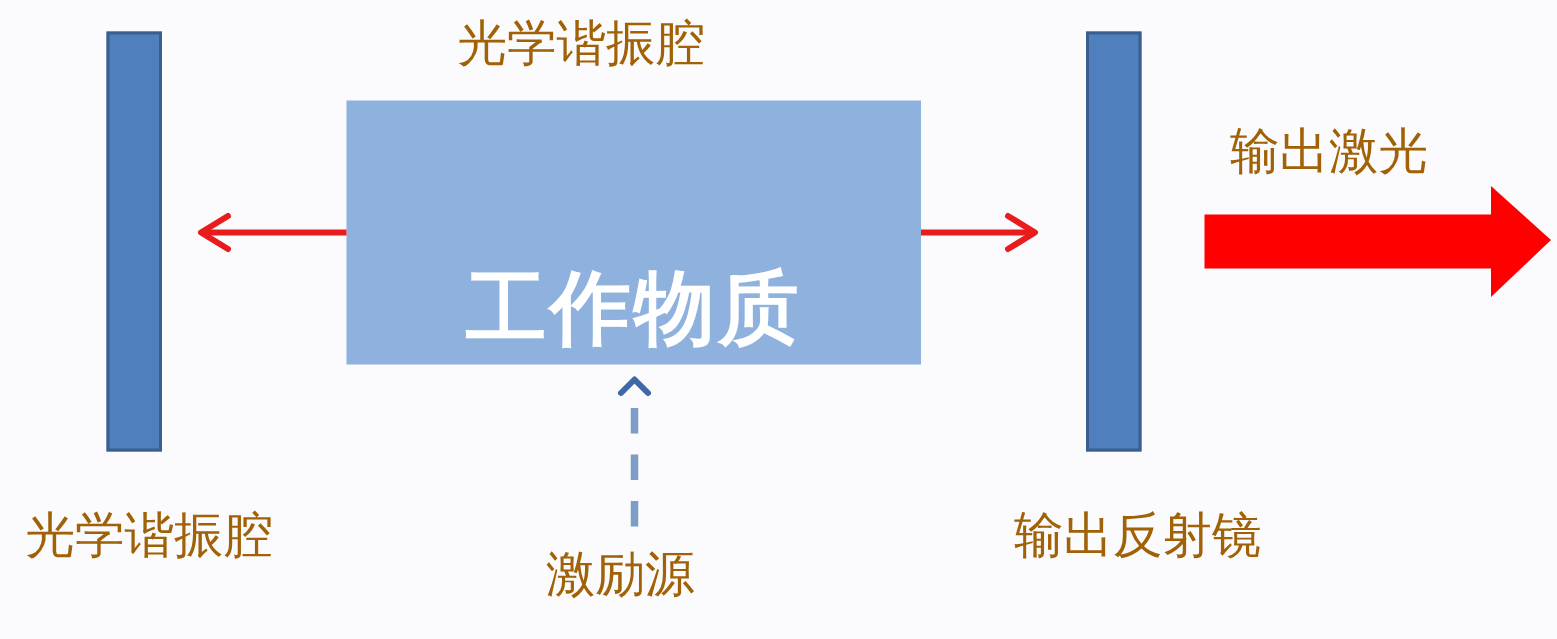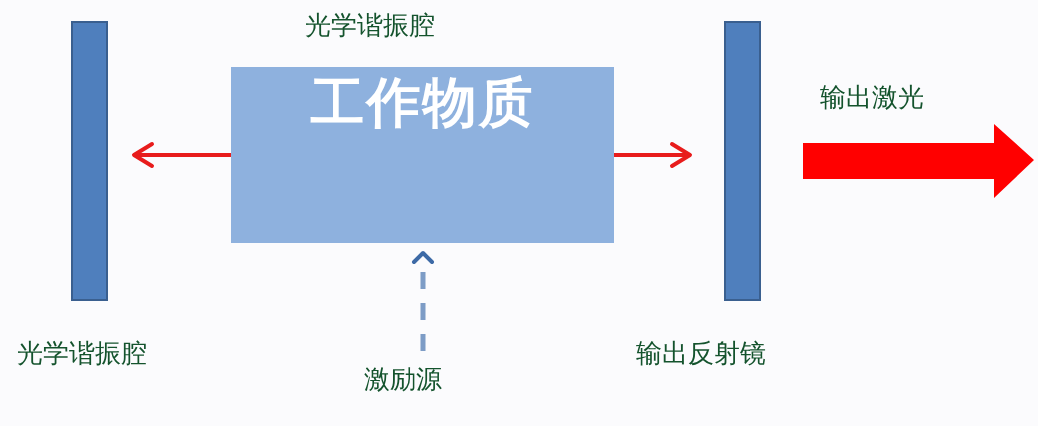--- a/index.html
+++ b/index.html
@@ -2,31 +2,31 @@
 <html><head>
 <meta charset="utf-8">
 <style>
   html, body { margin: 0; padding: 0; }
   body {
     width: 1038px; height: 426px; position: relative; overflow: hidden;
     background: #fbfbfd;
     font-family: "DejaVu Sans", "Liberation Sans", sans-serif;
   }
   .label {
-    position: absolute; color: #14532d; font-size: 26px; white-space: nowrap;
+    position: absolute; color: #a16207; font-size: 33px; white-space: nowrap;
     line-height: 1;
   }
   .mirror {
     position: absolute; background: #4f7fbd; border: 2px solid #3a5f8f;
     box-sizing: border-box;
   }
   .medium {
     position: absolute; left: 231px; top: 67px; width: 383px; height: 176px;
     background: #8eb1de;
-    display: flex; align-items: flex-start; justify-content: center;
+    display: flex; align-items: flex-end; justify-content: center;
   }
   .medium-text { color: #fff; font-size: 54px; font-weight: bold; letter-spacing: 2px; }
   svg.overlay { position: absolute; left: 0; top: 0; }
 </style>
 </head>
 <body>
 
 <div class="label" style="left:305px; top:12px;">光学谐振腔</div>
 
 <div class="mirror" style="left:71px; top:21px; width:37px; height:280px;"></div>
@@ -51,14 +51,14 @@
   <polygon points="803,143 994,143 994,124 1034,160 994,198 994,179 803,179" fill="#ff0000"></polygon>
 
   <g>
     <line x1="423" y1="272" x2="423" y2="356" stroke="#7d9cc6" stroke-width="5" stroke-dasharray="17,14"></line>
     <polyline points="414,262 423,253 432,262" fill="none" stroke="#3d6aa6" stroke-width="4" stroke-linecap="round" stroke-linejoin="round"></polyline>
   </g>
 </svg>
 
 <div class="label" style="left:820px; top:84px;">输出激光</div>
 <div class="label" style="left:17px; top:340px;">光学谐振腔</div>
-<div class="label" style="left:636px; top:340px;">输出反射镜</div>
+<div class="label" style="left:676px; top:340px;">输出反射镜</div>
 <div class="label" style="left:364px; top:366px;">激励源</div>
 
 </body></html>

